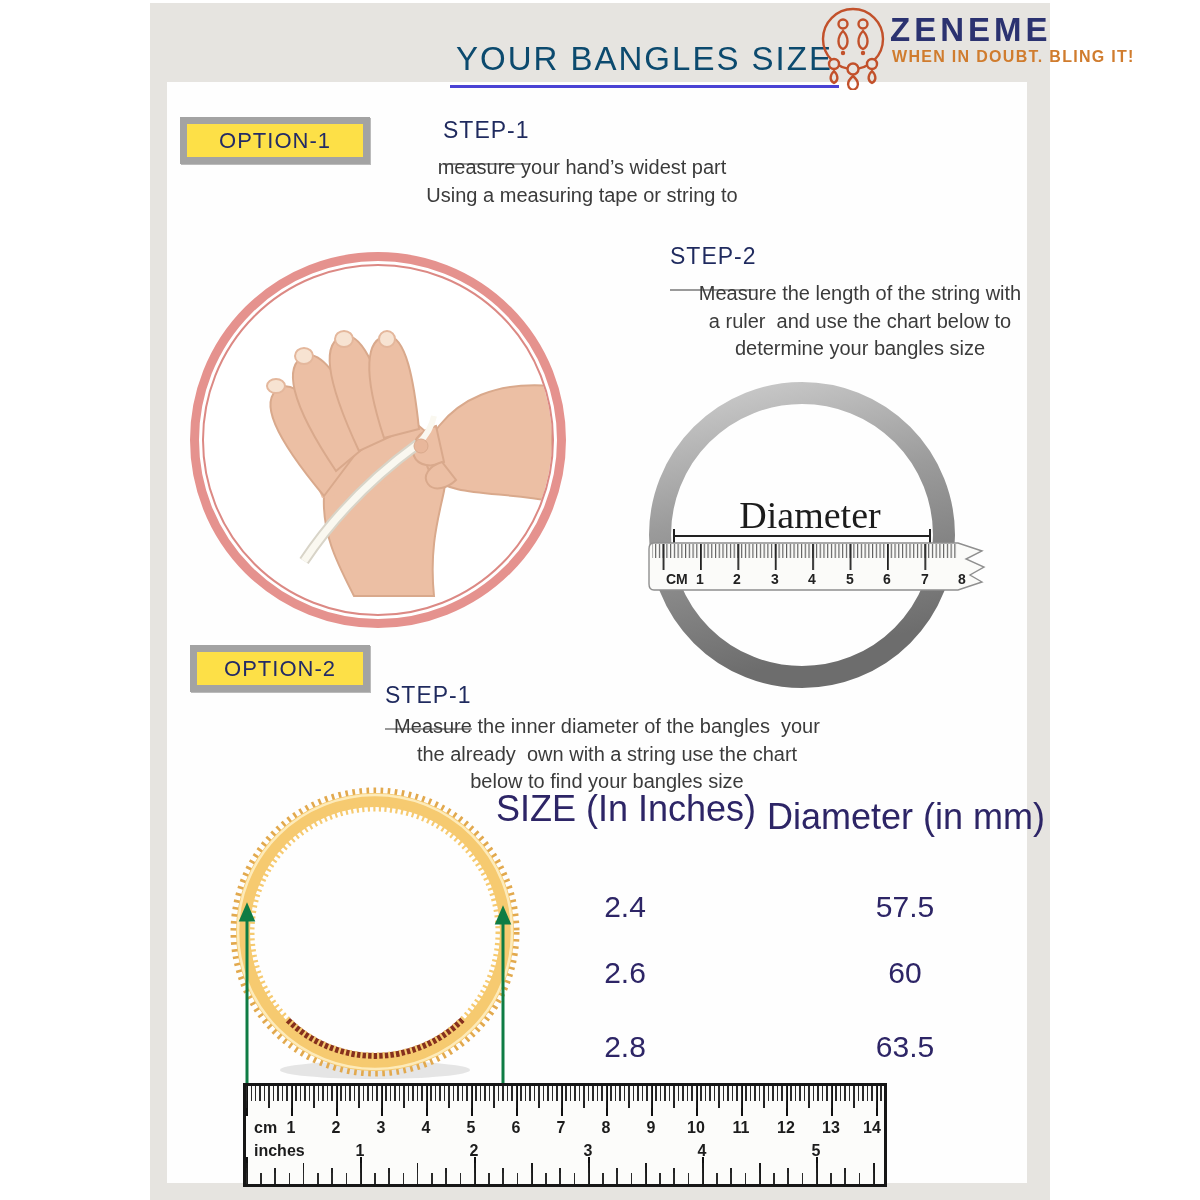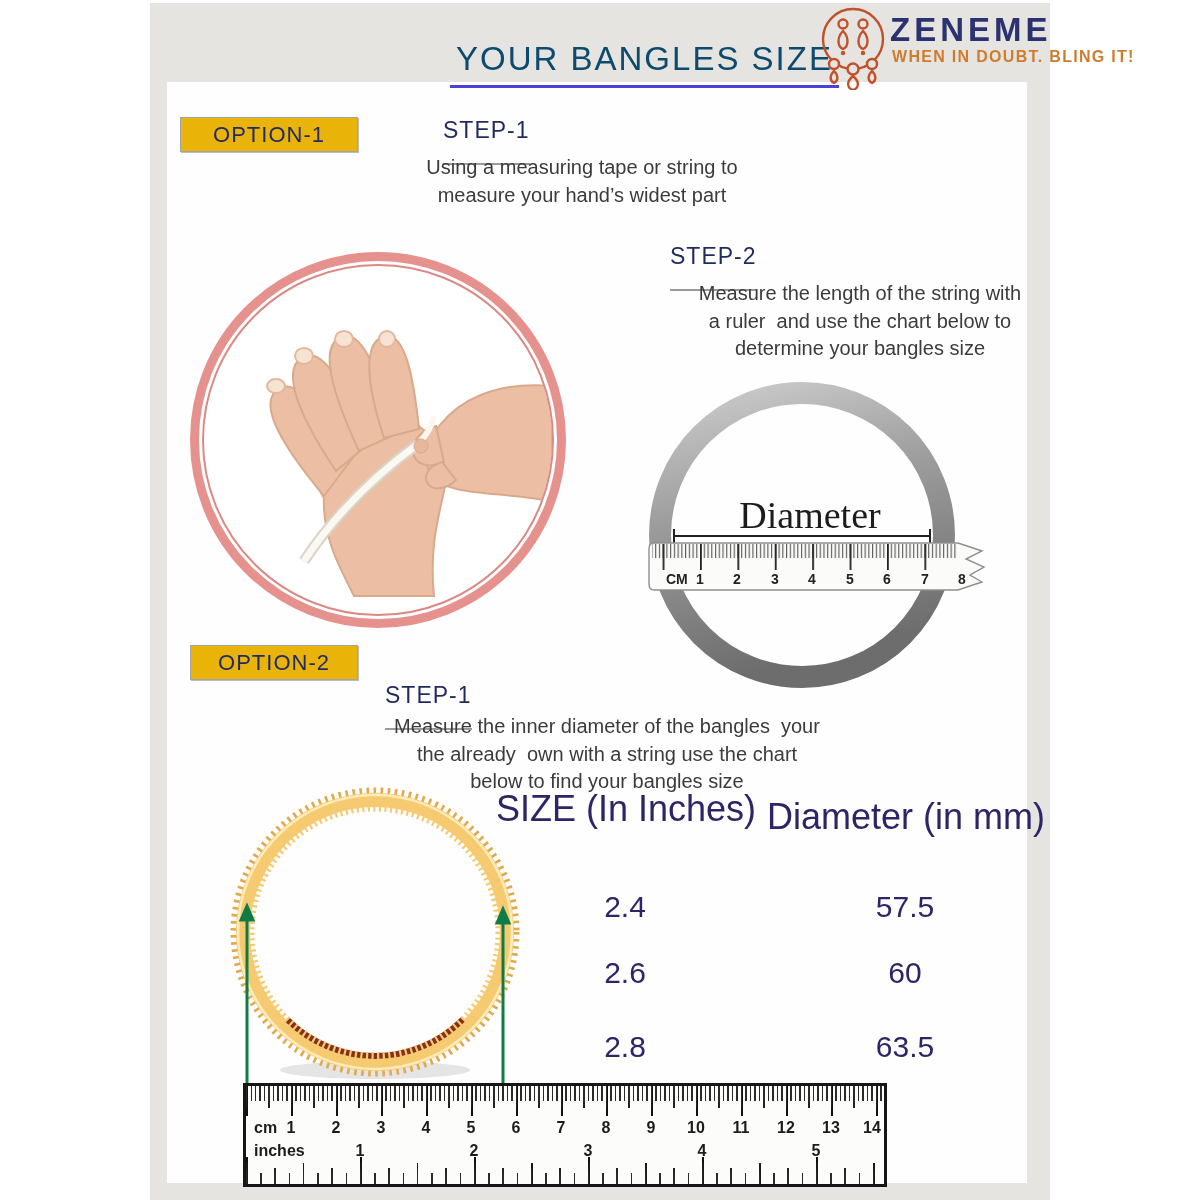--- a/index.html
+++ b/index.html
@@ -9,21 +9,21 @@
   .content{position:absolute;left:167px;top:82px;width:860px;height:1101px;background:#fefefe;}
 
   
   .title{position:absolute;left:450px;top:40px;font-size:33px;letter-spacing:2px;color:#0c4a6e;
          border-bottom:3px solid #4a42d4;padding:0 6px 7px 6px;white-space:nowrap;}
   .logo{position:absolute;left:818px;top:2px;width:230px;height:88px;}
   .brand-name{position:absolute;left:72px;top:9px;font-size:33px;letter-spacing:4px;color:#2b3270;font-weight:700;}
   .brand-tagline{position:absolute;left:74px;top:46px;font-size:16px;font-weight:700;letter-spacing:1.3px;color:#d07c2e;white-space:nowrap;}
 
   
-  .opt-box{position:absolute;background:#eab308;border:1px solid #a3a3a3;box-shadow:1px 1px 0 #bbb;
+  .opt-box{position:absolute;background:#fde047;border:7px solid #a3a3a3;box-shadow:1px 1px 0 #bbb;
            color:#232b66;font-size:22px;letter-spacing:1px;text-align:center;line-height:33px;height:33px;}
   .step-h{position:absolute;color:#1f2a5e;font-size:23px;letter-spacing:1px;
           border-bottom:2px solid #9a9a9a;padding-bottom:19px;}
   .step-body{position:absolute;text-align:center;font-size:20px;line-height:1.38;color:#3b3b3b;}
   .step-body div{white-space:pre;}
 
   
   .hands-circle{position:absolute;left:190px;top:252px;width:376px;height:376px;border-radius:50%;
                 border:9px solid #e5928e;box-sizing:border-box;background:#fff;}
   .hands-circle:after{content:"";position:absolute;left:3px;top:3px;right:3px;bottom:3px;
@@ -84,22 +84,22 @@
         <path d="M35 74 C42 80 41 86 35 88 C29 86 28 80 35 74 Z"></path>
       </g>
     </svg>
     <div class="brand-name">ZENEME</div>
     <div class="brand-tagline">WHEN IN DOUBT. BLING IT!</div>
   </div>
 
   <div class="opt-box" style="left:180px;top:117px;width:176px;">OPTION-1</div>
   <div class="step-h" style="left:443px;top:117px;">STEP-1</div>
   <div class="step-body" style="left:382px;top:154px;width:400px;">
+    <div>measure your hand’s widest part</div>
     <div>Using a measuring tape or string to</div>
-    <div>measure your hand’s widest part</div>
   </div>
 
   <div class="step-h" style="left:670px;top:243px;">STEP-2</div>
   <div class="step-body" style="left:660px;top:280px;width:400px;">
     <div>Measure the length of the string with</div>
     <div>a ruler  and use the chart below to</div>
     <div>determine your bangles size</div>
   </div>
 
   <div class="hands-circle">

